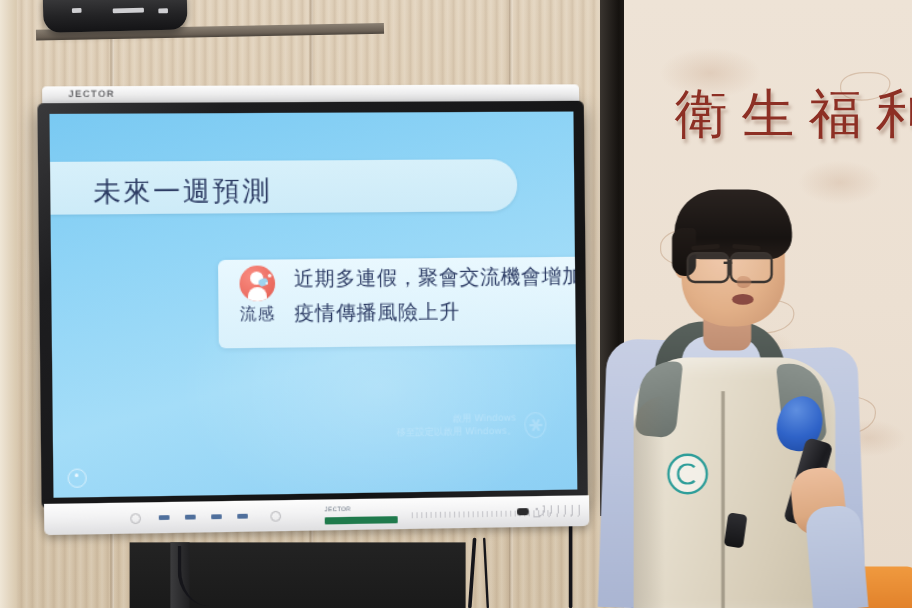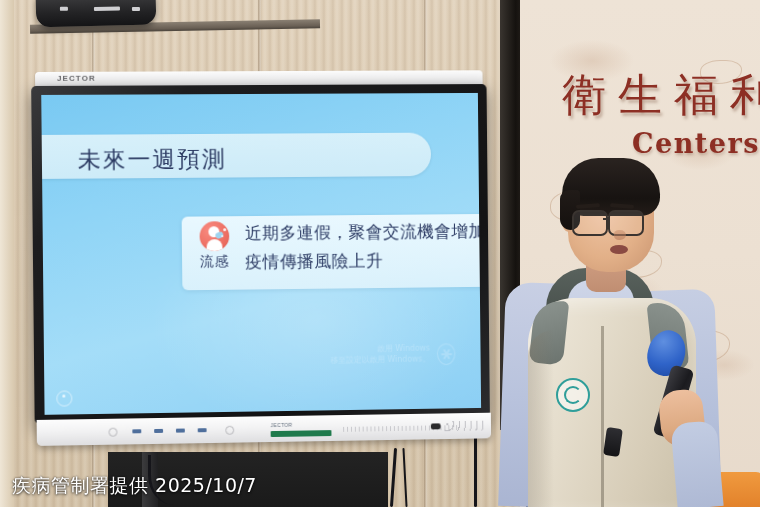--- a/index.html
+++ b/index.html
@@ -627,21 +627,20 @@
   <div class="wall-marble">
     <div class="marble-vein" style="left:30px; top:190px; width:52px; height:30px;"></div>
     <div class="marble-vein" style="left:96px; top:250px; width:44px; height:26px;"></div>
     <div class="marble-vein" style="left:150px; top:330px; width:58px; height:32px;"></div>
     <div class="marble-vein" style="left:44px; top:400px; width:50px; height:28px;"></div>
     <div class="marble-vein" style="left:120px; top:440px; width:46px; height:24px;"></div>
     <div class="marble-vein" style="left:180px; top:60px; width:40px; height:22px;"></div>
   </div>
 
   <div class="sign-cn">衛生福利</div>
-  <div class="sign-en">Centers</div>
 
   <div class="ceiling-device-bar"></div>
   <div class="ceiling-device">
     <div class="ceiling-led" style="left:24px; top:10px;"></div>
     <div class="ceiling-led" style="left:58px; top:11px; width:26px;"></div>
     <div class="ceiling-led" style="left:96px; top:12px;"></div>
   </div>
 
   <div class="stand-dark"></div>
   <div class="stand-leg"></div>
@@ -738,15 +737,14 @@
     <div class="p-nose"></div>
     <div class="p-mouth"></div>
     <div class="p-mic-head"></div>
     <div class="p-mic-body"></div>
     <div class="p-mic-yellow"></div>
     <div class="p-hand"></div>
     <div class="p-forearm"></div>
     <div class="p-clicker"></div>
   </div>
 
-  <div class="caption">疾病管制署提供 2025/10/7</div>
 
 </div>
 
 </body></html>

